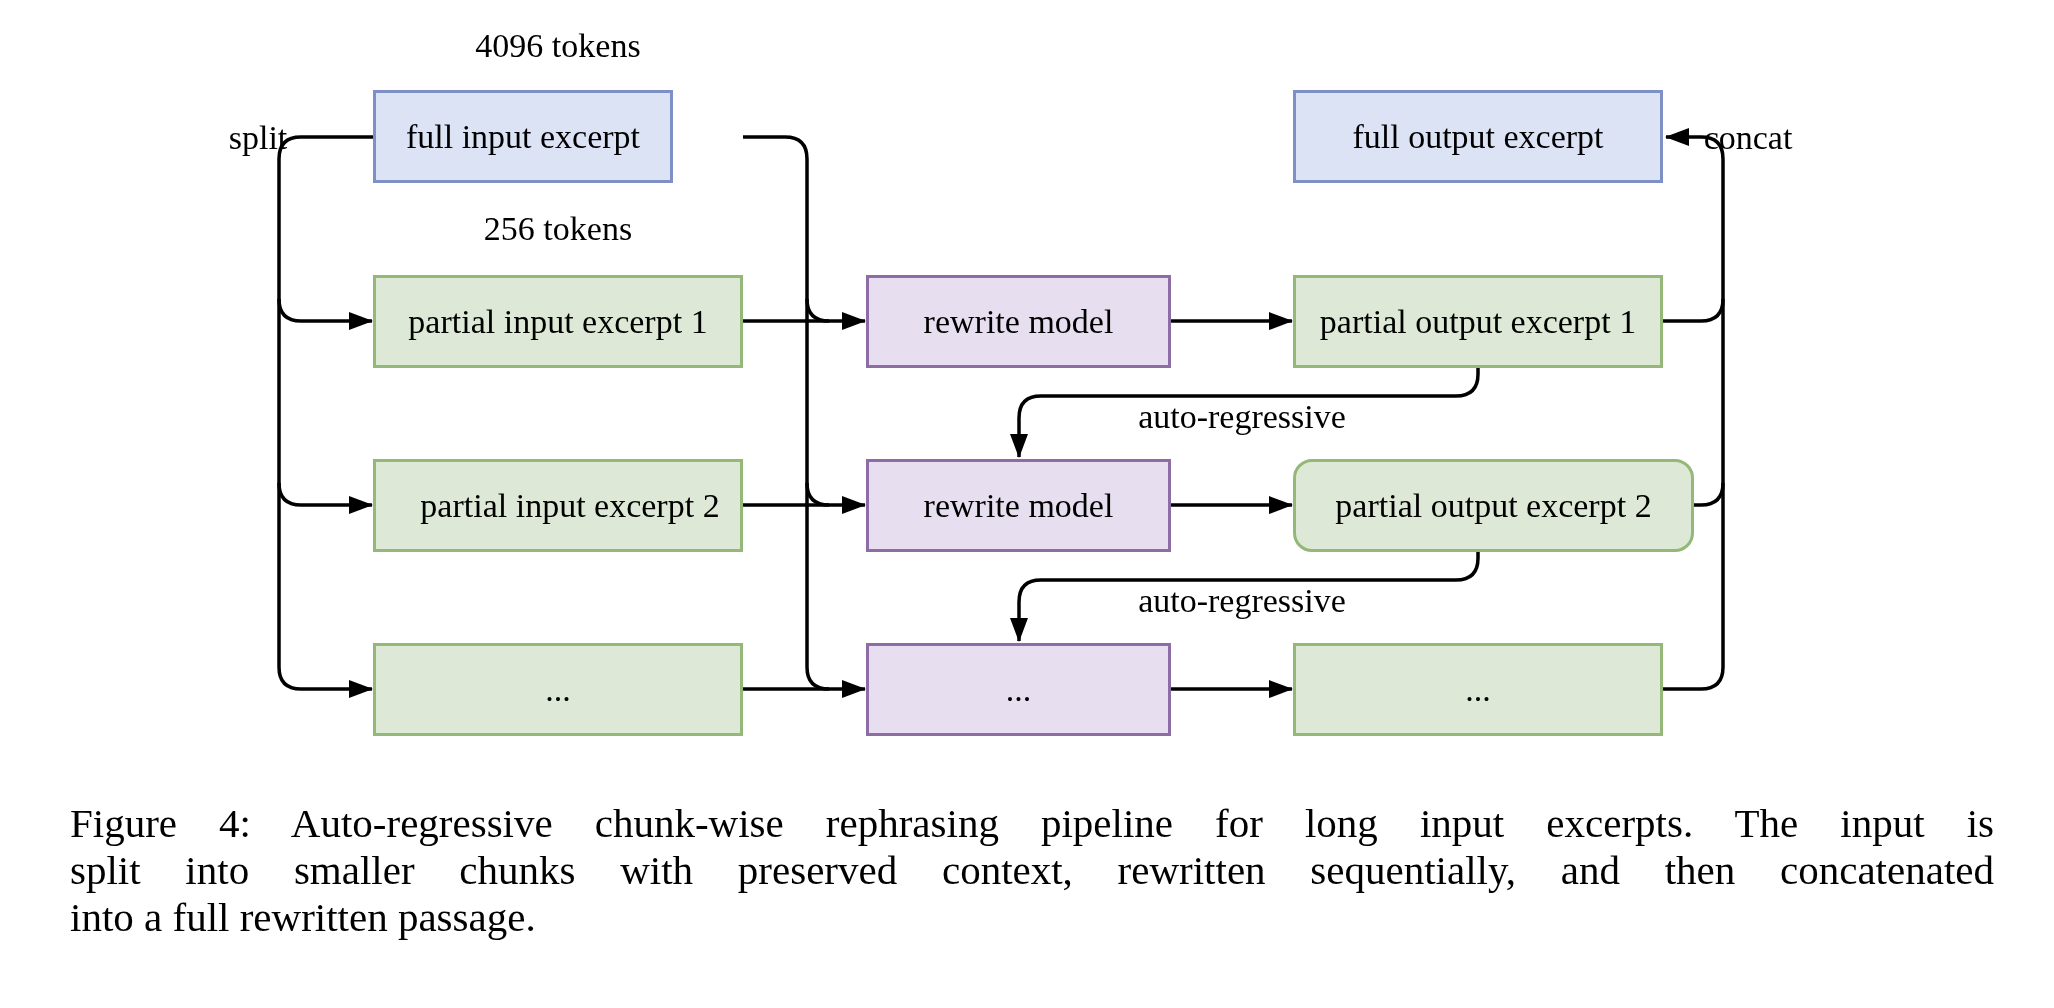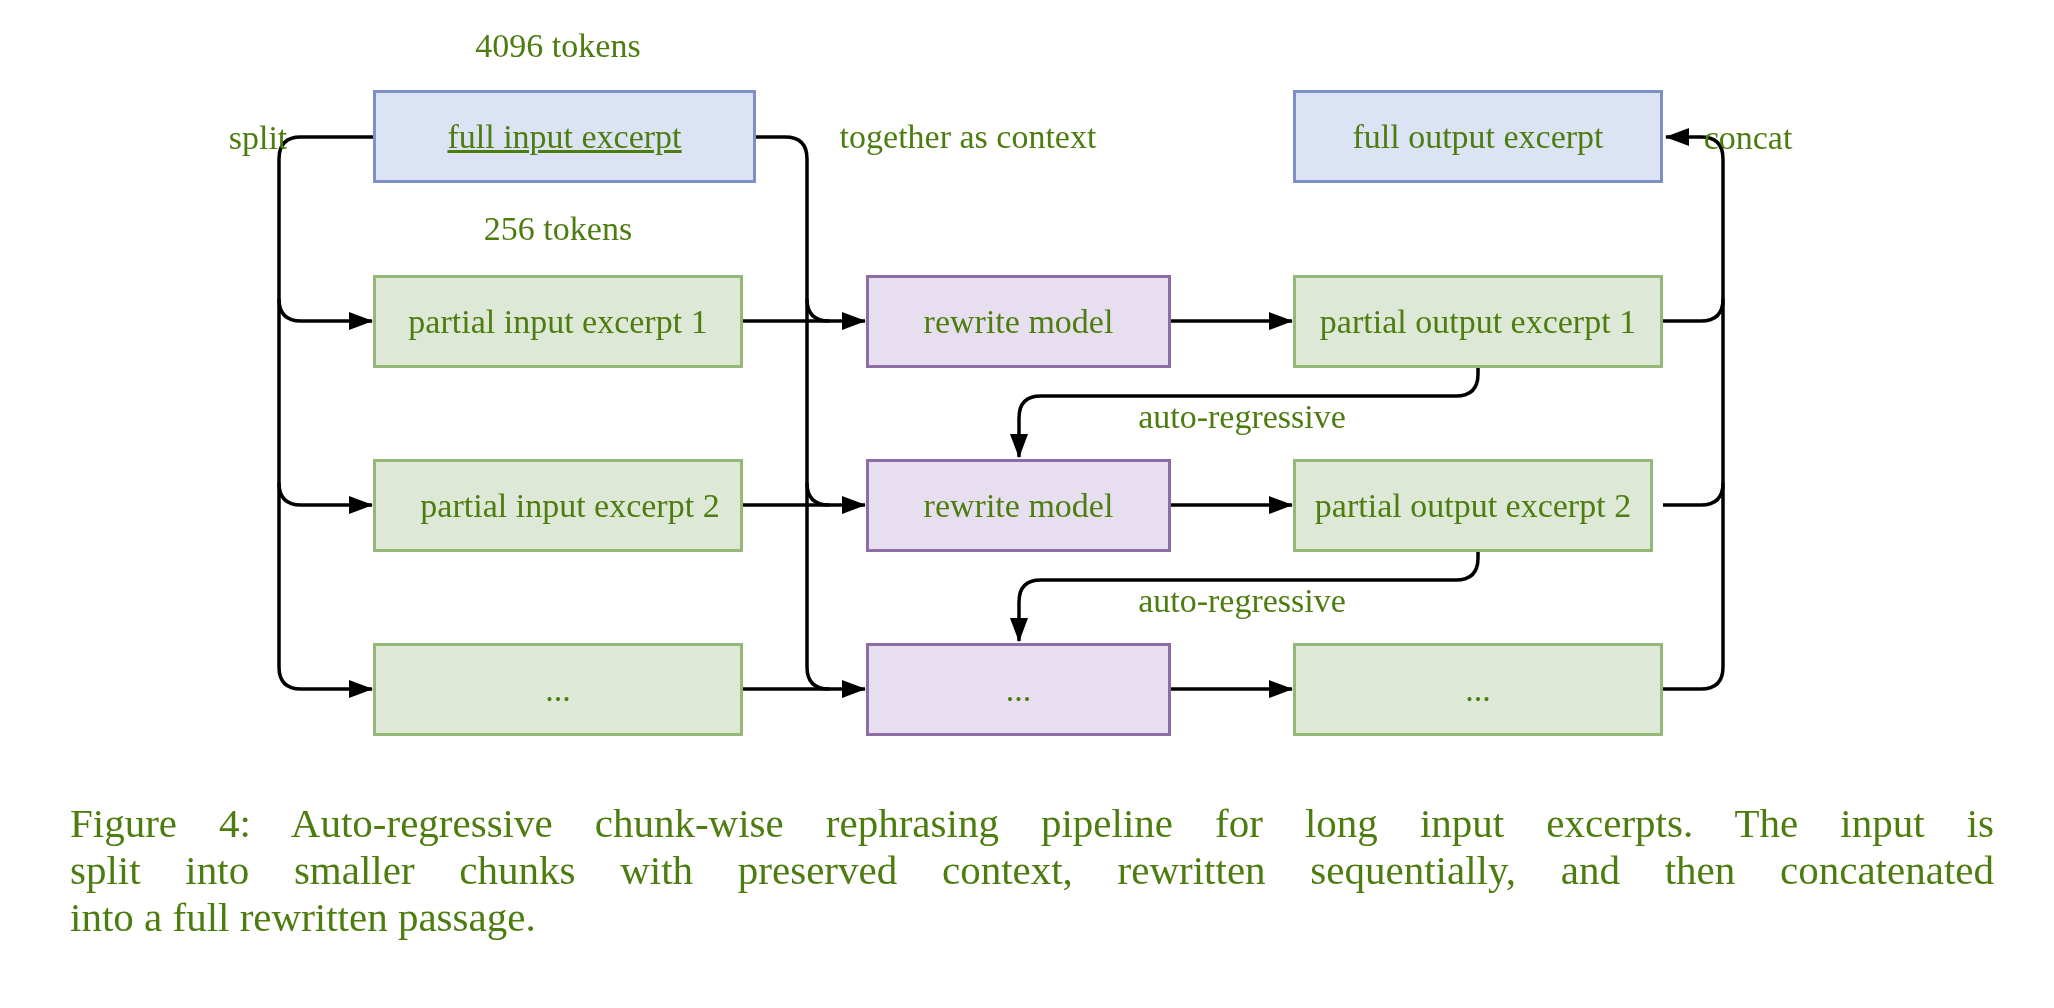--- a/index.html
+++ b/index.html
@@ -2,21 +2,21 @@
 <html><head>
 <meta charset="utf-8">
 <style>
   html, body { margin: 0; padding: 0; background: #ffffff; }
   #stage {
     position: relative;
     width: 2054px;
     height: 1008px;
     background: #ffffff;
     font-family: "Liberation Serif", serif;
-    color: #4d7c0f;
+    color: #000000;
     overflow: hidden;
   }
   #wires { position: absolute; left: 0; top: 0; width: 2054px; height: 1008px; }
   .box {
     position: absolute;
     box-sizing: border-box;
     border: 3px solid;
     display: flex;
     align-items: center;
     justify-content: center;
@@ -79,35 +79,34 @@
       <path d="M 1663 505 L 1701 505 Q 1723 505 1723 483"></path>
 
       <path d="M 1478 368 L 1478 374 Q 1478 396 1456 396 L 1041 396 Q 1019 396 1019 418 L 1019 457" marker-end="url(#arrow)"></path>
       <path d="M 1478 552 L 1478 558 Q 1478 580 1456 580 L 1041 580 Q 1019 580 1019 602 L 1019 641" marker-end="url(#arrow)"></path>
     </g>
   </svg>
 
   <div class="lbl" style="left:558px; top:46px;">4096 tokens</div>
   <div class="lbl" style="left:558px; top:229px;">256 tokens</div>
   <div class="lbl" style="left:250px; top:138px;margin-left:8px;">split</div>
-  <div class="lbl" style="left:968px; top:137px;">together as context</div>
   <div class="lbl" style="left:1748px; top:138px;">concat</div>
   <div class="lbl" style="left:1242px; top:417px;">auto-regressive</div>
   <div class="lbl" style="left:1242px; top:601px;">auto-regressive</div>
 
-  <div class="box blue" style="left:373px;  top:90px;  width:383px; height:93px;text-decoration:underline;">full input excerpt</div>
+  <div class="box blue" style="left:373px;  top:90px;  width:300px; height:93px;">full input excerpt</div>
   <div class="box blue" style="left:1293px; top:90px;  width:370px; height:93px;">full output excerpt</div>
 
   <div class="box green" style="left:373px;  top:275px; width:370px; height:93px;">partial input excerpt 1</div>
   <div class="box purple" style="left:866px;  top:275px; width:305px; height:93px;">rewrite model</div>
   <div class="box green" style="left:1293px; top:275px; width:370px; height:93px;">partial output excerpt 1</div>
 
   <div class="box green" style="left:373px;  top:459px; width:370px; height:93px;padding-left:24px;">partial input excerpt 2</div>
   <div class="box purple" style="left:866px;  top:459px; width:305px; height:93px;">rewrite model</div>
-  <div class="box green" style="left:1293px; top:459px; width:360px; height:93px;">partial output excerpt 2</div>
+  <div class="box green" style="left:1293px; top:459px; width:401px; height:93px;border-radius:19px;">partial output excerpt 2</div>
 
   <div class="box green" style="left:373px;  top:643px; width:370px; height:93px;">...</div>
   <div class="box purple" style="left:866px;  top:643px; width:305px; height:93px;">...</div>
   <div class="box green" style="left:1293px; top:643px; width:370px; height:93px;">...</div>
 
   <div id="caption">
     <div class="caption-line stretch">Figure 4: Auto-regressive chunk-wise rephrasing pipeline for long input excerpts. The input is</div>
     <div class="caption-line stretch">split into smaller chunks with preserved context, rewritten sequentially, and then concatenated</div>
     <div class="caption-line">into a full rewritten passage.</div>
   </div>

